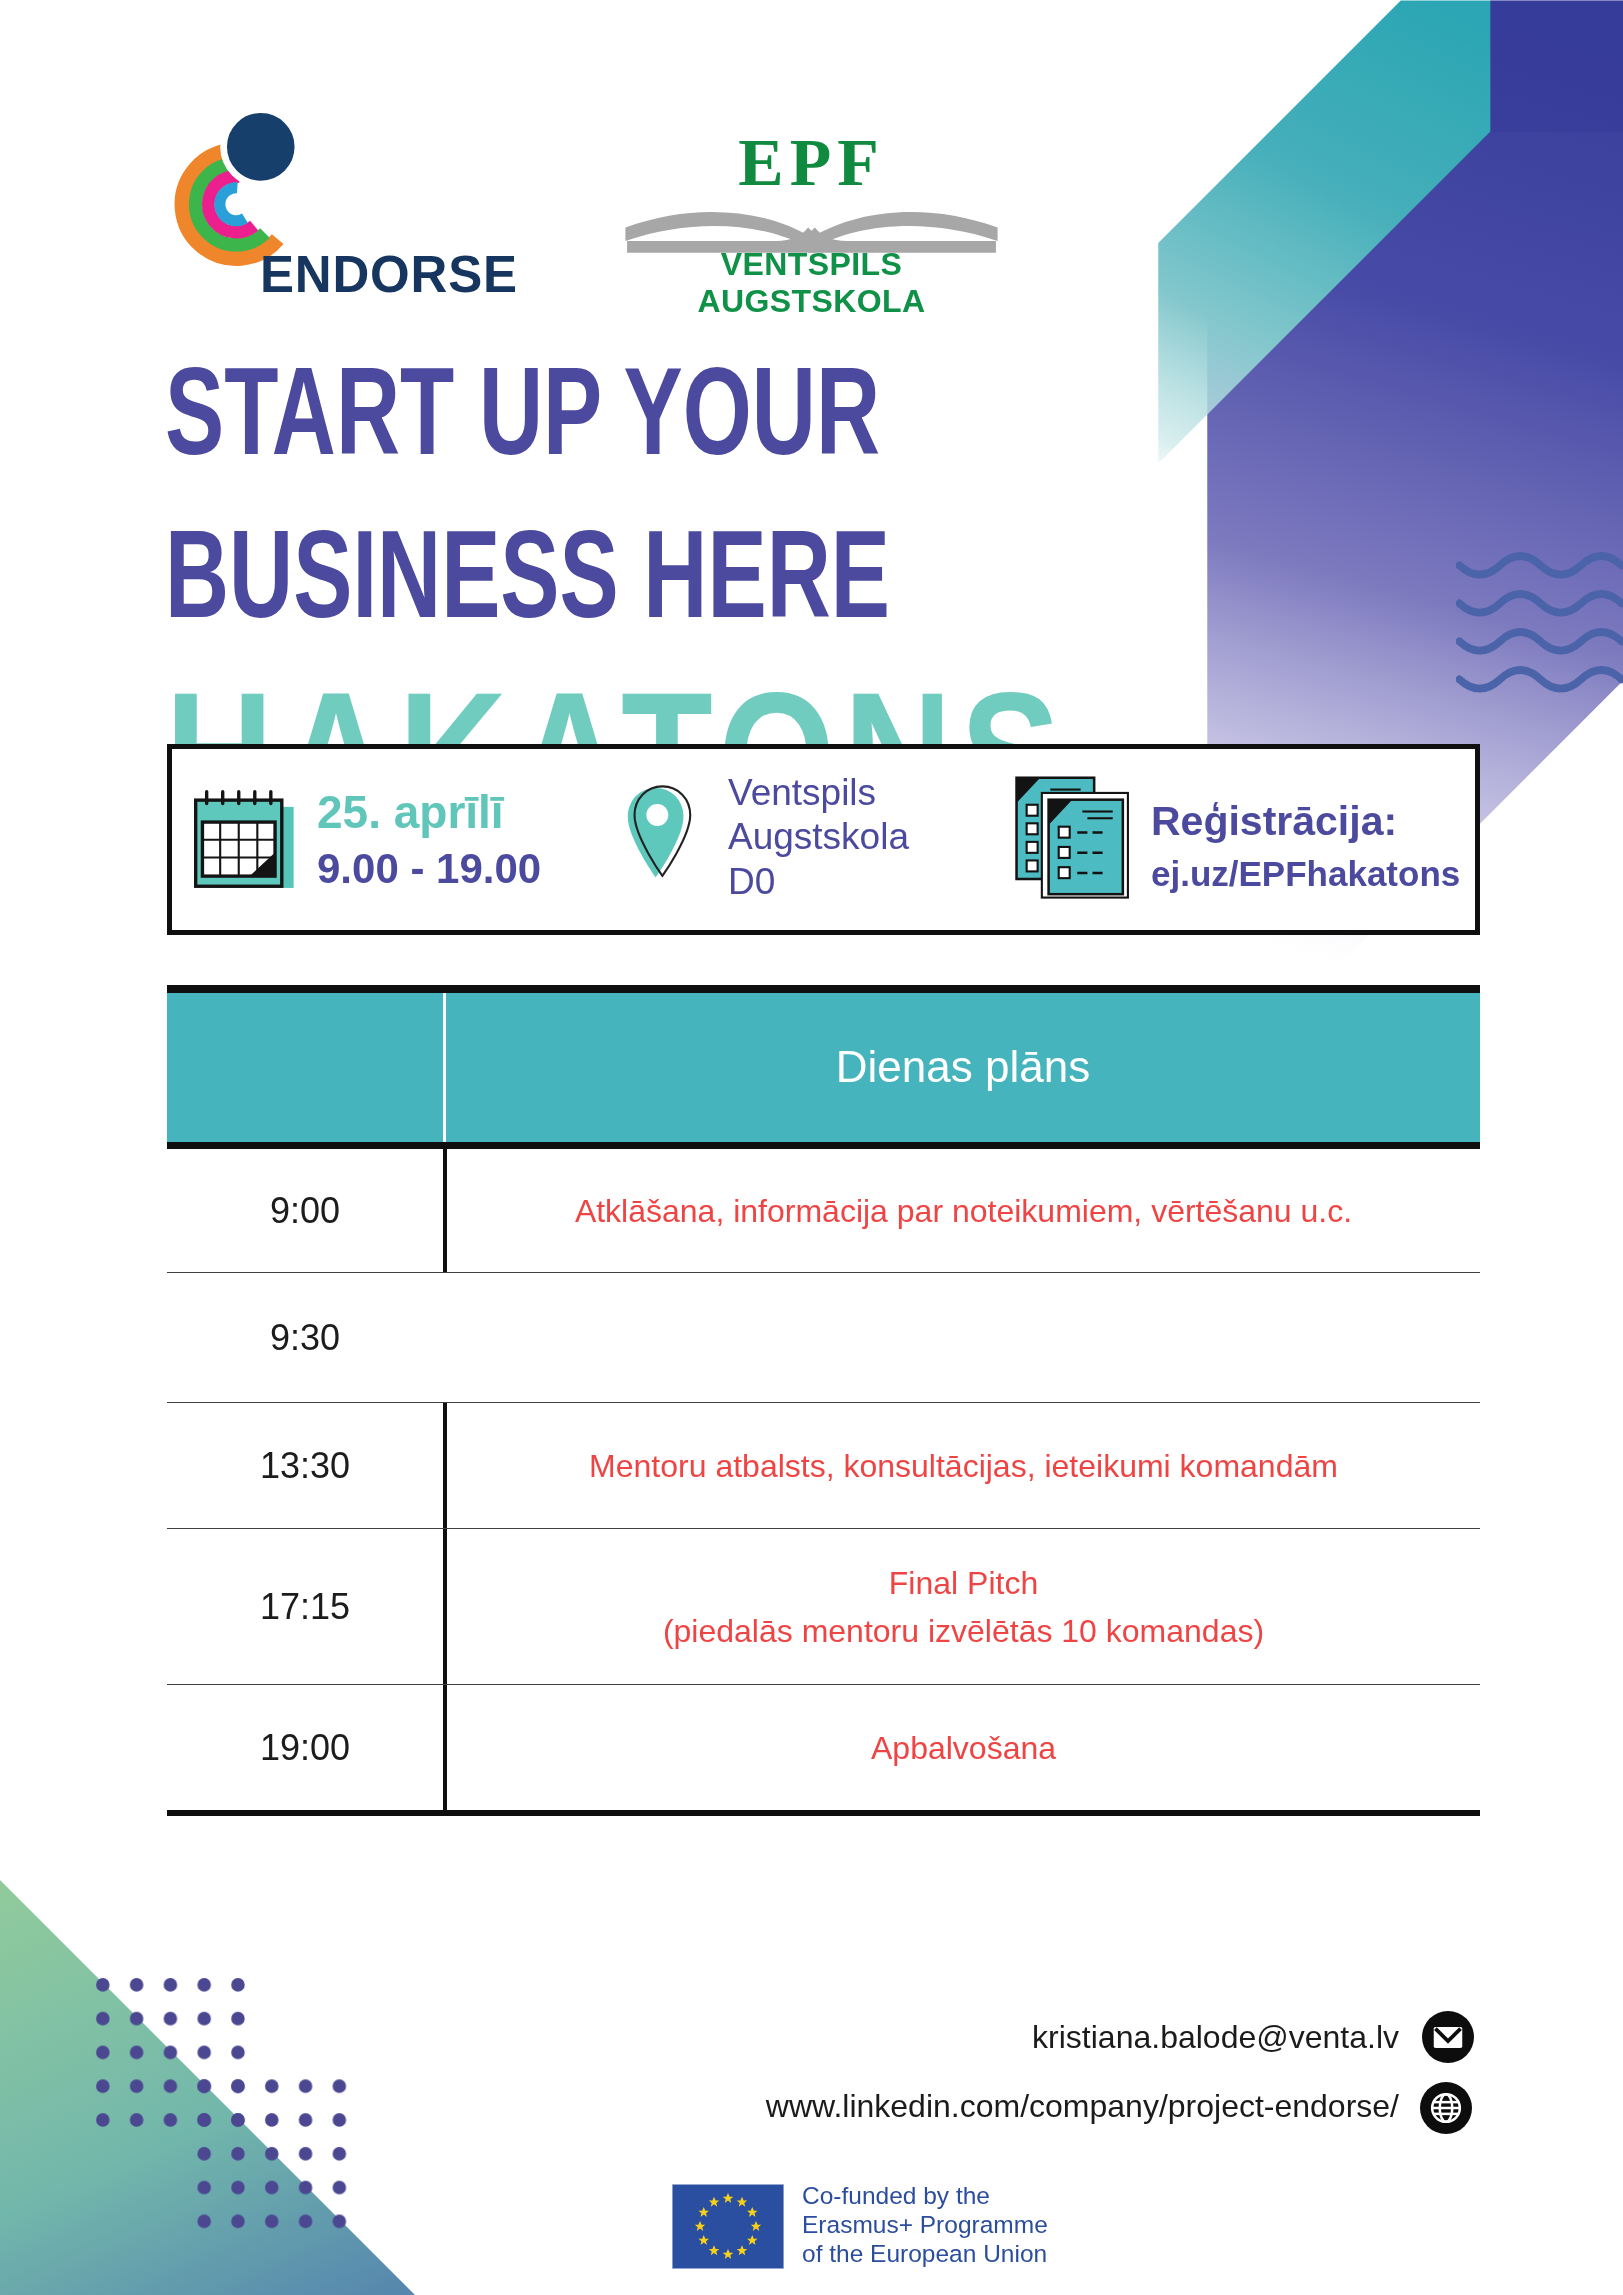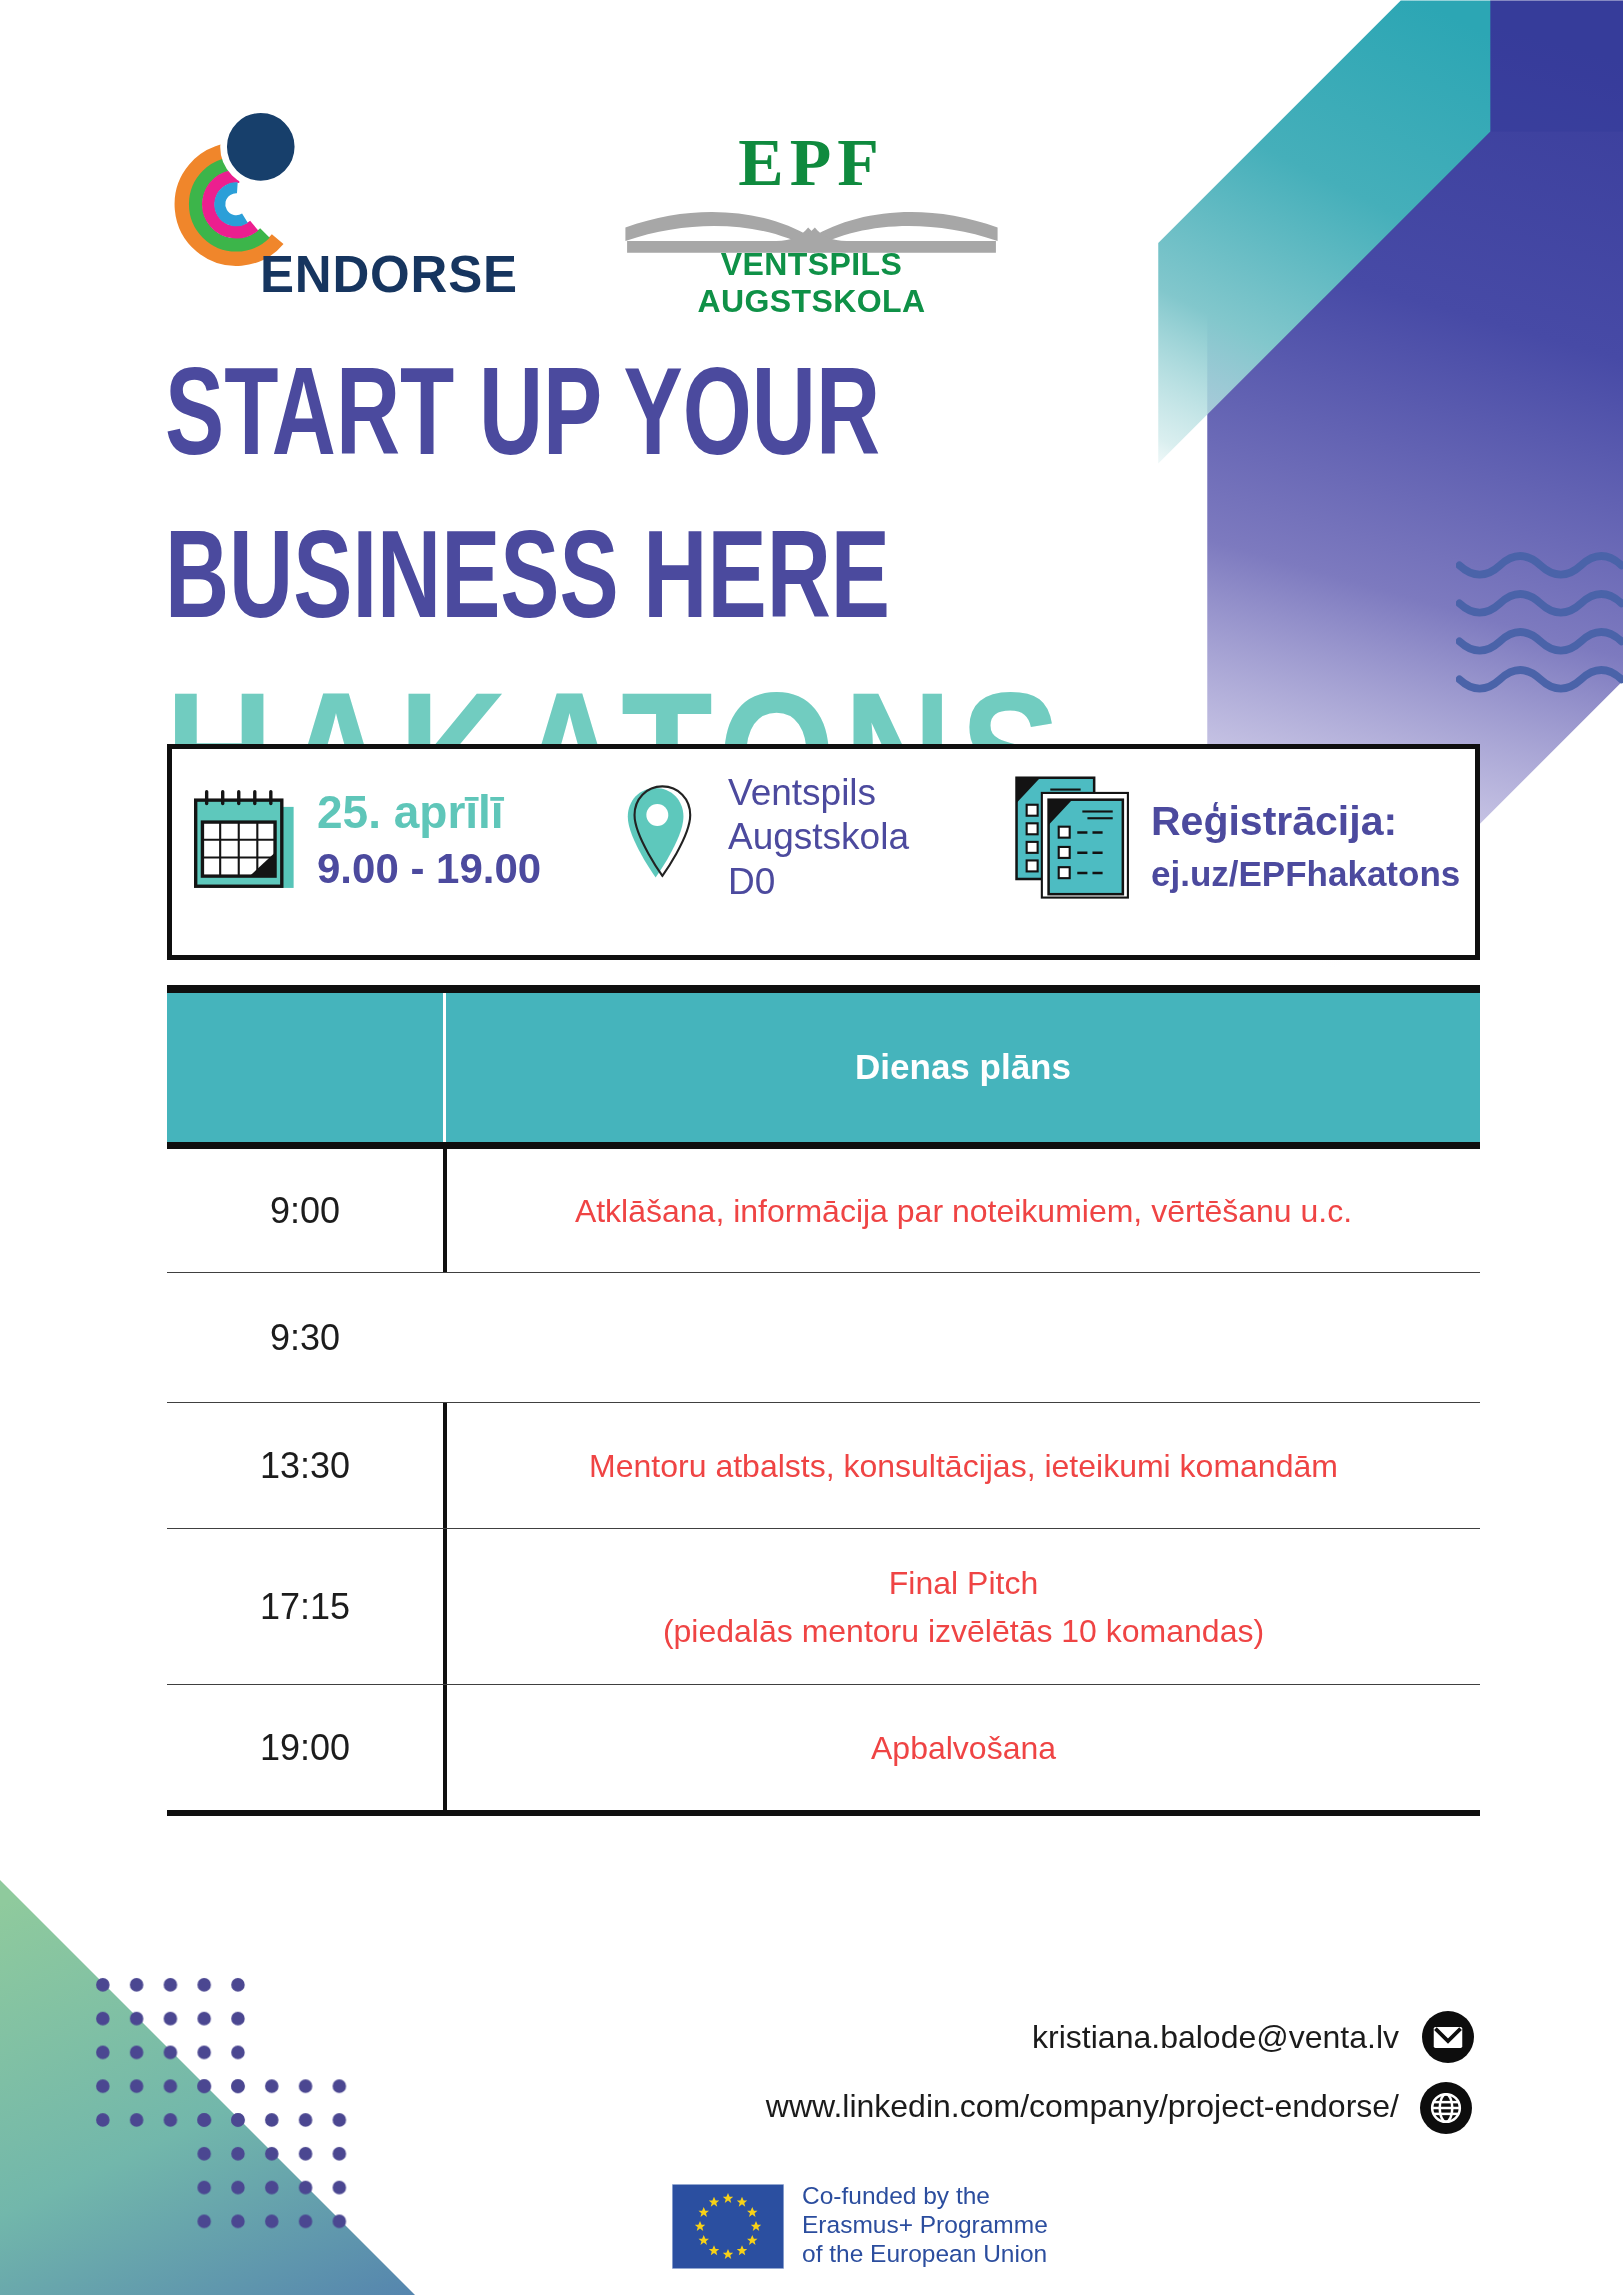--- a/index.html
+++ b/index.html
@@ -27,39 +27,39 @@
   
   .title-main{position:absolute;left:165px;line-height:1;font-weight:bold;font-size:125px;
               color:#4b4a9e;transform:scaleX(0.71);transform-origin:left top;white-space:nowrap;}
   #title-line1{top:348px;}
   #title-line2{top:511px;}
   #event-title{position:absolute;left:165px;top:666px;line-height:1;font-weight:bold;
                font-size:181px;color:#71ccc0;letter-spacing:10px;transform:scaleX(0.83);
                transform-origin:left top;white-space:nowrap;}
 
   
-  #info-bar{left:167px;top:744px;width:1313px;height:216px;border:5px solid #0f0f0f;
+  #info-bar{left:167px;top:744px;width:1313px;height:191px;border:5px solid #0f0f0f;
             box-sizing:border-box;background:#fff;}
   #calendar-icon{position:absolute;left:22px;top:41px;width:103px;height:103px;}
   #date-text{position:absolute;left:145px;top:36px;font-size:46px;font-weight:bold;color:#5fc6b9;}
   #time-text{position:absolute;left:145px;top:96px;font-size:42px;font-weight:bold;color:#4c4a9e;}
   #pin-icon{position:absolute;left:448px;top:34px;width:78px;height:108px;}
   #location-text{position:absolute;left:556px;top:22px;font-size:37px;font-weight:normal;
                  color:#4c4a9e;line-height:1.2;}
   #reg-icon{position:absolute;left:829px;top:22px;width:134px;height:135px;}
   #reg-label{position:absolute;left:979px;top:49px;font-size:41px;font-weight:bold;color:#4c4a9e;}
   #reg-url{position:absolute;left:979px;top:105px;font-size:35px;font-weight:bold;color:#4c4a9e;}
 
   
   #schedule{left:167px;top:985px;width:1313px;}
   .t-border{height:7.6px;background:#0f0f0f;}
   .t-header{display:flex;height:149px;background:#45b4bc;}
   .t-h-col1{width:276px;border-right:3.4px solid #ffffff;}
   .t-h-col2{flex:1;display:flex;align-items:center;justify-content:center;color:#ffffff;
-            font-size:35px;font-weight:bold;}
+            font-size:44px;font-weight:normal;}
   .t-row{display:flex;border-bottom:1px solid #404040;}
   .t-row:last-of-type{border-bottom:6.8px solid #0f0f0f;}
   .t-time{width:276px;display:flex;align-items:center;justify-content:center;
           font-size:36px;color:#1c1c1c;}
   .t-act{flex:1;border-left:4.2px solid #0f0f0f;display:flex;align-items:center;
          justify-content:center;font-size:32px;color:#ef4444;text-align:center;
          white-space:pre-line;line-height:1.5;}
 
   
   #bl-triangle{left:0;top:1880px;width:416px;height:416px;

